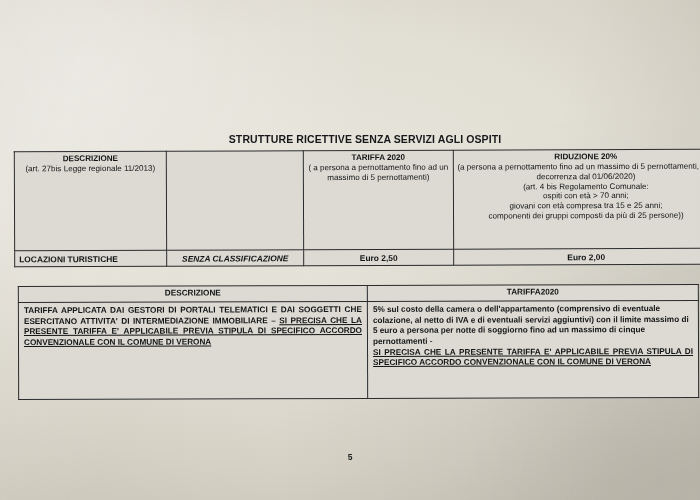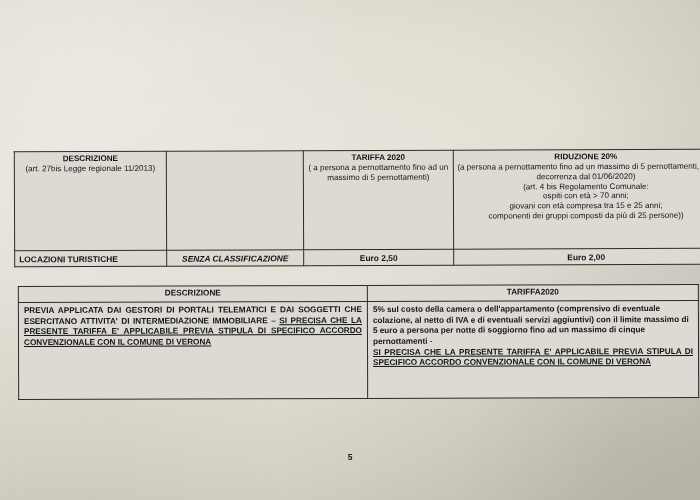--- a/index.html
+++ b/index.html
@@ -161,20 +161,21 @@
       repeating-linear-gradient(90deg, rgba(0,0,0,0.025) 0px, rgba(0,0,0,0) 1px, rgba(0,0,0,0) 3px);
   }
 </style>
 </head>
 <body>
 
 <div class="paper"></div>
 
 <div class="sheet">
 
+  <div class="doc-title">STRUTTURE RICETTIVE SENZA SERVIZI AGLI OSPITI</div>
 
   <table class="table1">
     <tbody>
         <tr>
       <td class="c1 head-cell">
         <span class="hdr-title">DESCRIZIONE</span>
         <span class="hdr-sub">(art. 27bis Legge regionale 11/2013)</span>
       </td>
       <td class="c2 head-cell"></td>
       <td class="c3 head-cell">
@@ -200,21 +201,21 @@
     </table>
 
   <table class="table2">
     <tbody>
         <tr>
       <td class="cL h">DESCRIZIONE</td>
       <td class="cR h">TARIFFA2020</td>
     </tr>
     <tr>
       <td class="cL body-left">
-        <span>PREVIA APPLICATA DAI GESTORI DI PORTALI TELEMATICI E DAI SOGGETTI CHE ESERCITANO ATTIVITA' DI INTERMEDIAZIONE IMMOBILIARE – </span><span class="u">SI PRECISA CHE LA PRESENTE TARIFFA E' APPLICABILE PREVIA STIPULA DI SPECIFICO ACCORDO CONVENZIONALE CON IL COMUNE DI VERONA</span>
+        <span>TARIFFA APPLICATA DAI GESTORI DI PORTALI TELEMATICI E DAI SOGGETTI CHE ESERCITANO ATTIVITA' DI INTERMEDIAZIONE IMMOBILIARE – </span><span class="u">SI PRECISA CHE LA PRESENTE TARIFFA E' APPLICABILE PREVIA STIPULA DI SPECIFICO ACCORDO CONVENZIONALE CON IL COMUNE DI VERONA</span>
       </td>
       <td class="cR body-right">
         <span class="centered">5%  sul costo della camera o dell'appartamento (comprensivo di eventuale colazione, al netto di IVA e di eventuali servizi aggiuntivi) con il limite massimo di 5 euro a persona per notte di soggiorno fino ad un massimo di cinque pernottamenti -</span><span class="u">SI PRECISA CHE LA PRESENTE TARIFFA E' APPLICABILE PREVIA STIPULA DI SPECIFICO ACCORDO CONVENZIONALE CON IL COMUNE DI VERONA</span>
       </td>
     </tr>
   </tbody>
     </table>
 
   <div class="page-num">5</div>
 </div>

